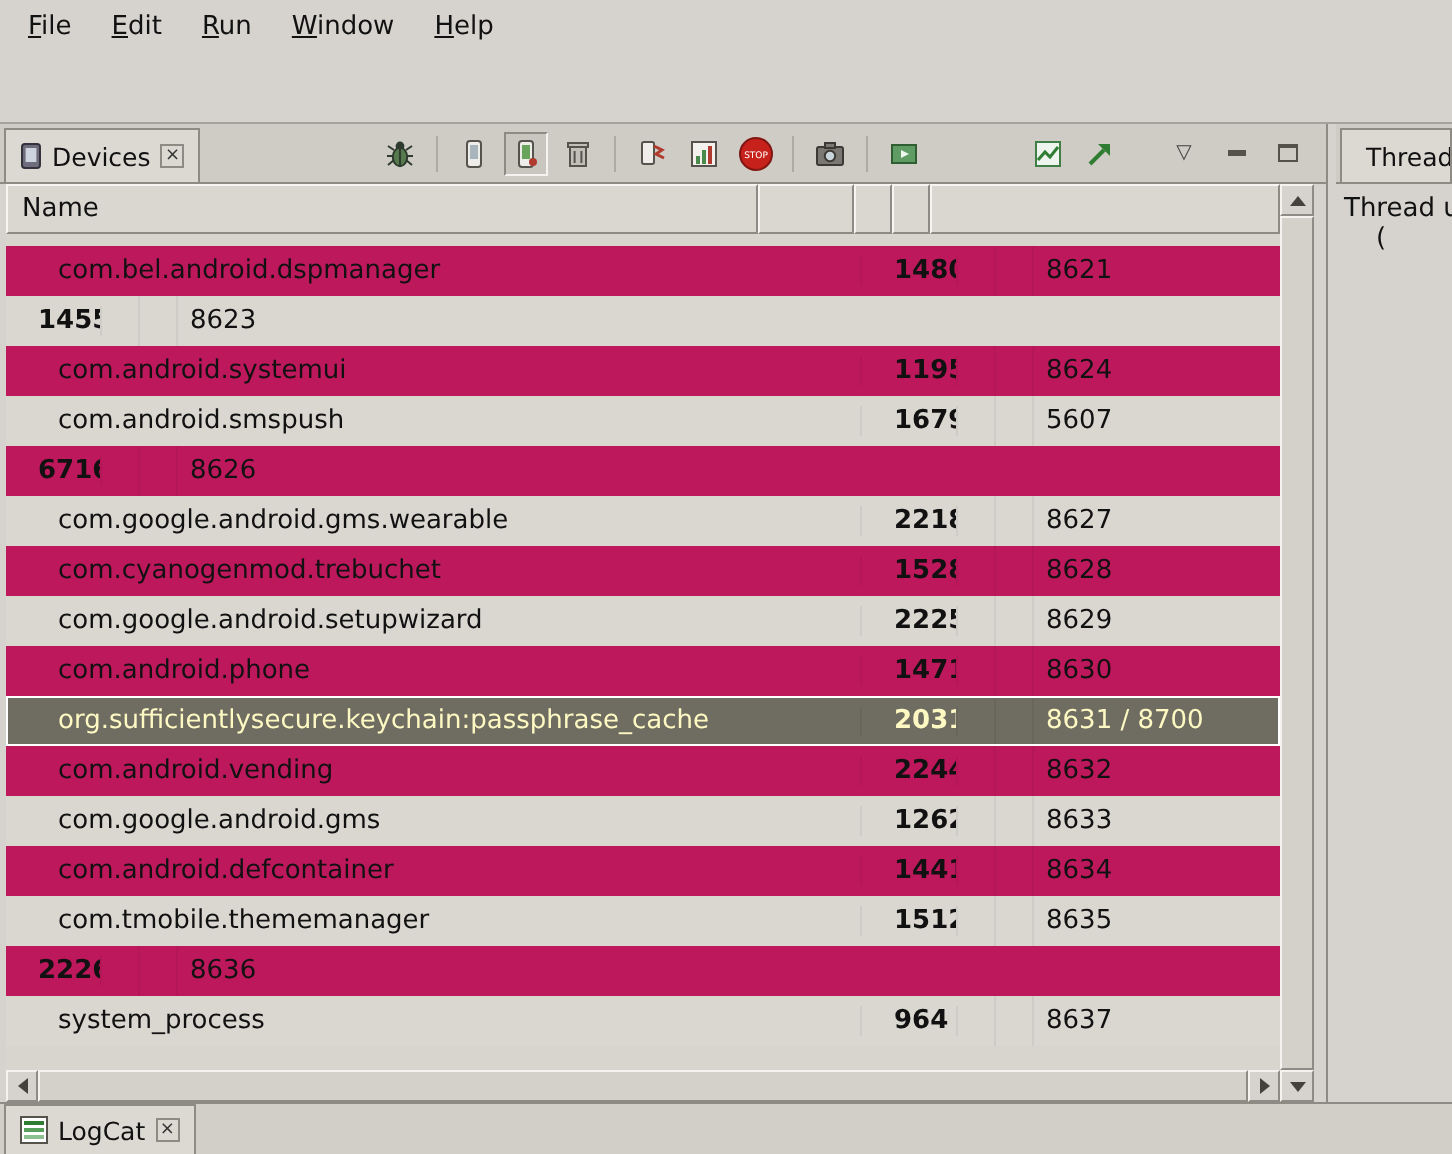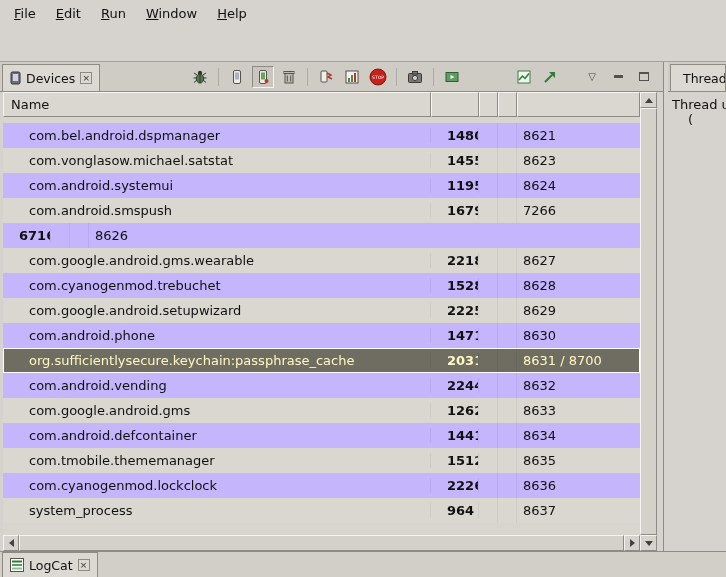--- a/index.html
+++ b/index.html
@@ -36,25 +36,25 @@
   .viewmenu { font-size:10px; color:#44423d; }
   .minbar { width:9px; height:3px; background:#55524c; display:inline-block; }
   .maxbox { width:10px; height:9px; border:1px solid #55524c; border-top-width:2px; display:inline-block; }
 
   
   .table-wrap { flex:1; display:flex; padding-left:3px; padding-right:6px; background:#d6d3ce; }
   .content-col { width:638px; display:flex; flex-direction:column; }
   .header-row { height:25px; display:flex; }
   .hcell { background:#dad7d1; border-top:1px solid #f6f5f2; border-left:1px solid #f6f5f2;
     border-right:1px solid #8e8b84; border-bottom:1px solid #8e8b84; display:flex; align-items:center; padding-left:7px; }
-  .w-name { width:428px; } .w-pid { width:48px; } .w-n1 { width:19px; } .w-n2 { width:19px; } .w-port { flex:1; }
+  .w-name { width:376px; } .w-pid { width:48px; } .w-n1 { width:19px; } .w-n2 { width:19px; } .w-port { flex:1; }
 
   .rows { flex:1; background:#d8d5cf; padding-top:6px; overflow:hidden; }
   .trow { height:25px; display:flex; align-items:center; }
-  .trow.dark  { background:#c4b5fd; }
+  .trow.dark  { background:#be185d; }
   .trow.light { background:#dad7d1; }
   .trow.selected { background:#6f6d61; color:#fef9c3; outline:1px solid #ffffff; outline-offset:-1px; }
   .cell { white-space:nowrap; overflow:hidden; }
   .cell-name { width:428px; padding-left:26px; border-right:1px solid rgba(0,0,0,0.05); }
   .cell-pid  { width:48px;  padding-left:16px; border-right:1px solid rgba(0,0,0,0.05);font-weight:bold; }
   .cell-sp1  { width:19px; border-right:1px solid rgba(0,0,0,0.05); height:100%; }
   .cell-sp2  { width:19px; border-right:1px solid rgba(0,0,0,0.05); height:100%; }
   .cell-port { flex:1; padding-left:6px; }
 
   
@@ -218,41 +218,40 @@
         <div class="rows">
   <div class="trow dark">
     <div class="cell cell-name">com.bel.android.dspmanager</div>
     <div class="cell cell-pid">1480</div>
     <div class="cell-sp1"></div>
     <div class="cell-sp2"></div>
     <div class="cell cell-port">8621</div>
   </div>
 
   <div class="trow light">
-    <div class="cell cell-name">com.vonglasow.michael.satstat</div>
     <div class="cell cell-pid">14553</div>
     <div class="cell-sp1"></div>
     <div class="cell-sp2"></div>
     <div class="cell cell-port">8623</div>
   </div>
 
   <div class="trow dark">
     <div class="cell cell-name">com.android.systemui</div>
     <div class="cell cell-pid">1195</div>
     <div class="cell-sp1"></div>
     <div class="cell-sp2"></div>
     <div class="cell cell-port">8624</div>
   </div>
 
   <div class="trow light">
     <div class="cell cell-name">com.android.smspush</div>
     <div class="cell cell-pid">1679</div>
     <div class="cell-sp1"></div>
     <div class="cell-sp2"></div>
-    <div class="cell cell-port">7266</div>
+    <div class="cell cell-port">5607</div>
   </div>
 
   <div class="trow dark">
     <div class="cell cell-pid">6716</div>
     <div class="cell-sp1"></div>
     <div class="cell-sp2"></div>
     <div class="cell cell-port">8626</div>
   </div>
 
   <div class="trow light">
@@ -321,21 +320,20 @@
 
   <div class="trow light">
     <div class="cell cell-name">com.tmobile.thememanager</div>
     <div class="cell cell-pid">1512</div>
     <div class="cell-sp1"></div>
     <div class="cell-sp2"></div>
     <div class="cell cell-port">8635</div>
   </div>
 
   <div class="trow dark">
-    <div class="cell cell-name">com.cyanogenmod.lockclock</div>
     <div class="cell cell-pid">22265</div>
     <div class="cell-sp1"></div>
     <div class="cell-sp2"></div>
     <div class="cell cell-port">8636</div>
   </div>
 
   <div class="trow light">
     <div class="cell cell-name">system_process</div>
     <div class="cell cell-pid">964</div>
     <div class="cell-sp1"></div>

